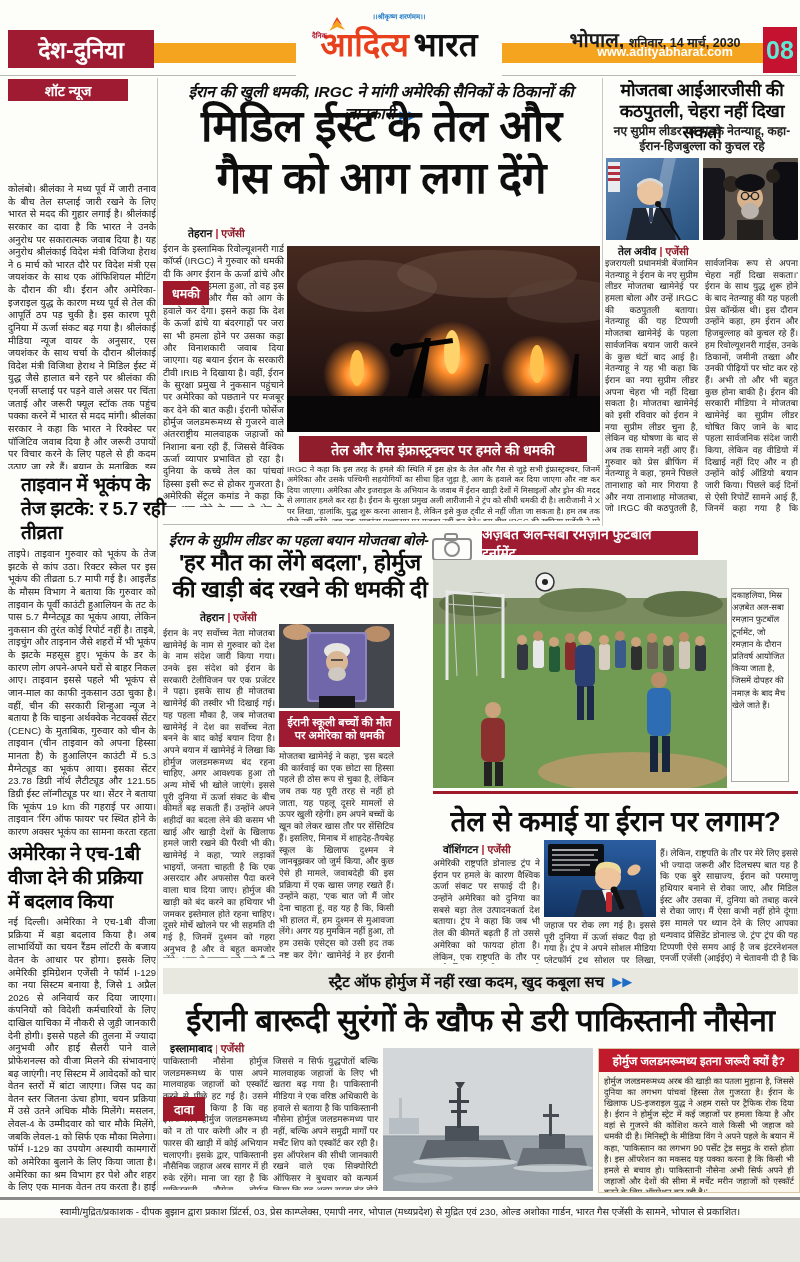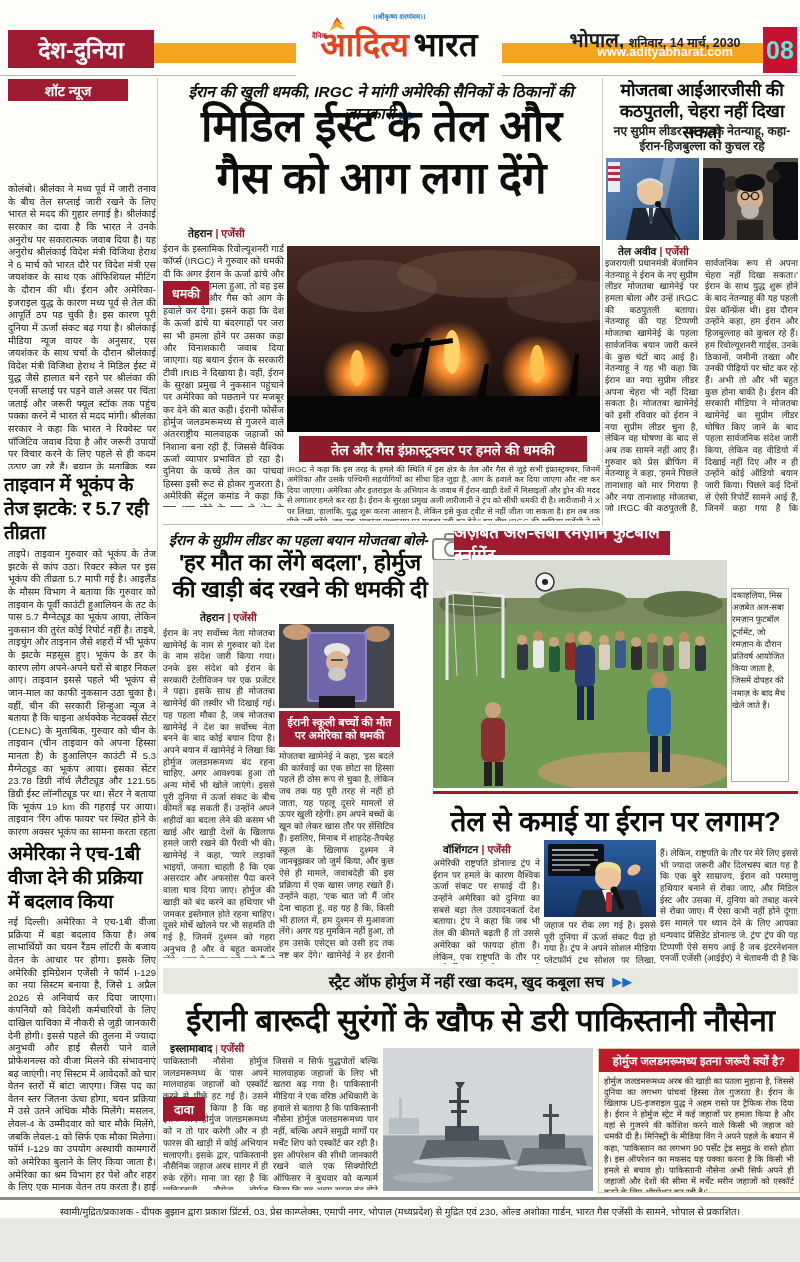--- a/index.html
+++ b/index.html
@@ -63,21 +63,21 @@
   </div>
   <div class="abs whitebold" style="left:580px;top:45px;width:170px;text-align:center;font-size:12.5px;z-index:3;">www.adityabharat.com</div>
   <div class="abs" style="left:763px;top:27px;width:34px;height:46px;background:#c41230;color:#5eead4;display:flex;align-items:center;justify-content:center;font-size:25px;font-weight:bold;">08</div>
   <div class="abs hrule" style="left:0;top:75px;width:800px;"></div>
 
   <div class="abs redbox" style="left:8px;top:79px;width:120px;height:22px;font-size:14px;">शॉट न्यूज</div>
   <div class="abs vrule" style="left:157px;top:78px;height:1112px;"></div>
 
   <div class="abs body-text" style="left:8px;top:183px;width:148px;height:286px;">कोलंबो। श्रीलंका ने मध्य पूर्व में जारी तनाव के बीच तेल सप्लाई जारी रखने के लिए भारत से मदद की गुहार लगाई है। श्रीलंकाई सरकार का दावा है कि भारत ने उनके अनुरोध पर सकारात्मक जवाब दिया है। यह अनुरोध श्रीलंकाई विदेश मंत्री विजिथा हेराथ ने 6 मार्च को भारत दौरे पर विदेश मंत्री एस जयशंकर के साथ एक ऑफिशियल मीटिंग के दौरान की थी। ईरान और अमेरिका-इजराइल युद्ध के कारण मध्य पूर्व से तेल की आपूर्ति ठप पड़ चुकी है। इस कारण पूरी दुनिया में ऊर्जा संकट बढ़ गया है। श्रीलंकाई मीडिया न्यूज वायर के अनुसार, एस जयशंकर के साथ चर्चा के दौरान श्रीलंकाई विदेश मंत्री विजिथा हेराथ ने मिडिल ईस्ट में युद्ध जैसे हालात बने रहने पर श्रीलंका की एनर्जी सप्लाई पर पड़ने वाले असर पर चिंता जताई और जरूरी फ्यूल स्टॉक तक पहुंच पक्का करने में भारत से मदद मांगी। श्रीलंका सरकार ने कहा कि भारत ने रिक्वेस्ट पर पॉजिटिव जवाब दिया है और जरूरी उपायों पर विचार करने के लिए पहले से ही कदम उठाए जा रहे हैं। बयान के मुताबिक, इस कदम का मकसद यह पक्का करना है कि मिडिल ईस्ट में अनिश्चित हालात के बीच श्रीलंका आने वाले समय में बिना रुकावट और सुरक्षित फ्यूल सप्लाई बनाए रखे।</div>
 
-  <div class="abs headline" style="left:4px;top:473px;width:146px;font-size:19px;line-height:1.25;">ताइवान में भूकंप के तेज झटके: र 5.7 रही तीव्रता</div>
+  <div class="abs headline" style="left:21px;top:473px;width:146px;font-size:19px;line-height:1.25;">ताइवान में भूकंप के तेज झटके: र 5.7 रही तीव्रता</div>
   <div class="abs body-text" style="left:8px;top:548px;width:148px;height:290px;">ताइपे। ताइवान गुरुवार को भूकंप के तेज झटके से कांप उठा। रिक्टर स्केल पर इस भूकंप की तीव्रता 5.7 मापी गई है। आइलैंड के मौसम विभाग ने बताया कि गुरुवार को ताइवान के पूर्वी काउंटी हुआलियन के तट के पास 5.7 मैग्नेट्यूड का भूकंप आया, लेकिन नुकसान की तुरंत कोई रिपोर्ट नहीं है। ताइबे, ताइचुंग और ताइनान जैसे शहरों में भी भूकंप के झटके महसूस हुए। भूकंप के डर के कारण लोग अपने-अपने घरों से बाहर निकल आए। ताइवान इससे पहले भी भूकंप से जान-माल का काफी नुकसान उठा चुका है। वहीं, चीन की सरकारी शिन्हुआ न्यूज ने बताया है कि चाइना अर्थक्वेक नेटवर्क्स सेंटर (CENC) के मुताबिक, गुरुवार को चीन के ताइवान (चीन ताइवान को अपना हिस्सा मानता है) के हुआलिएन काउंटी में 5.3 मैग्नेट्यूड का भूकंप आया। इसका सेंटर 23.78 डिग्री नॉर्थ लैटीट्यूड और 121.55 डिग्री ईस्ट लॉन्गीट्यूड पर था। सेंटर ने बताया कि भूकंप 19 km की गहराई पर आया। ताइवान 'रिंग ऑफ फायर' पर स्थित होने के कारण अक्सर भूकंप का सामना करता रहता है। इससे पहले दिसंबर 2025 में ताइवान में 6.1 और 7.0 तीव्रता के शक्तिशाली भूकंप आए थे, जिनसे ताइपे की कई इमारतें हिल गई थीं।</div>
 
   <div class="abs headline" style="left:8px;top:842px;width:146px;font-size:19px;line-height:1.25;">अमेरिका ने एच-1बी वीजा देने की प्रक्रिया में बदलाव किया</div>
   <div class="abs body-text" style="left:8px;top:916px;width:148px;height:278px;">नई दिल्ली। अमेरिका ने एच-1बी वीजा प्रक्रिया में बड़ा बदलाव किया है। अब लाभार्थियों का चयन रैंडम लॉटरी के बजाय वेतन के आधार पर होगा। इसके लिए अमेरिकी इमिग्रेशन एजेंसी ने फॉर्म I-129 का नया सिस्टम बनाया है, जिसे 1 अप्रैल 2026 से अनिवार्य कर दिया जाएगा। कंपनियों को विदेशी कर्मचारियों के लिए दाखिल याचिका में नौकरी से जुड़ी जानकारी देनी होगी। इससे पहले की तुलना में ज्यादा अनुभवी और हाई सैलरी पाने वाले प्रोफेशनल्स को वीजा मिलने की संभावनाएं बढ़ जाएंगी। नए सिस्टम में आवेदकों को चार वेतन स्तरों में बांटा जाएगा। जिस पद का वेतन स्तर जितना ऊंचा होगा, चयन प्रक्रिया में उसे उतने अधिक मौके मिलेंगे। मसलन, लेवल-4 के उम्मीदवार को चार मौके मिलेंगे, जबकि लेवल-1 को सिर्फ एक मौका मिलेगा। फॉर्म I-129 का उपयोग अस्थायी कामगारों को अमेरिका बुलाने के लिए किया जाता है। अमेरिका का श्रम विभाग हर पेशे और शहर के लिए एक मानक वेतन तय करता है। हाई स्किल्ड प्रोफेशनल्स जैसे डॉक्टर्स, इंजीनियर, सॉफ्टवेयर प्रोफेशनल्स को एच-1बी वीजा जारी होता है। भारतीयों पर सबसे ज्यादा असर पड़ेगा, क्योंकि हर साल कुल जारी किए जाने वाले एच-1बी वीजा में से 70% भारतीय प्रोफेशनल्स को जारी किए जाते हैं।</div>
 
   <div class="abs kicker center" style="left:163px;top:80px;width:436px;font-size:15.5px;">
     <span>ईरान की खुली धमकी, IRGC ने मांगी अमेरिकी सैनिकों के ठिकानों की जानकारी</span>
     <span class="arrow" style="font-size:12px;">▶▶</span>
   </div>
   <div class="abs headline center" style="left:163px;top:100px;width:437px;font-size:44px;line-height:1.18;">
@@ -197,21 +197,21 @@
     </svg>
   </div>
   <div class="abs redbox" style="left:279px;top:711px;width:115px;height:36px;font-size:11px;line-height:1.2;text-align:center;padding:0 3px;">ईरानी स्कूली बच्चों की मौत पर अमेरिका को धमकी</div>
   <div class="abs body-text" style="left:279px;top:751px;width:115px;height:208px;font-size:8.8px;">मोजतबा खामेनेई ने कहा, 'इस बदले की कार्रवाई का एक छोटा सा हिस्सा पहले ही ठोस रूप से चुका है, लेकिन जब तक यह पूरी तरह से नहीं हो जाता, यह पहलू दूसरे मामलों से ऊपर खुली रहेगी। हम अपने बच्चों के खून को लेकर खास तौर पर सेंसिटिव हैं। इसलिए, मिनाब में शाहदेह-तैयबेह स्कूल के खिलाफ दुश्मन ने जानबूझकर जो जुर्म किया, और कुछ ऐसे ही मामले, जवाबदेही की इस प्रक्रिया में एक खास जगह रखते हैं। उन्होंने कहा, 'एक बात जो मैं जोर देना चाहता हूं, वह यह है कि, किसी भी हालत में, हम दुश्मन से मुआवजा लेंगे। अगर यह मुमकिन नहीं हुआ, तो हम उसके एसेट्स को उसी हद तक नष्ट कर देंगे।' खामेनेई ने हर ईरानी मौत का बदला लेने की बात कही। उन्होंने कहा, 'मैं सभी को भरोसा दिलाता हूं कि हम अपने शहीदों के खून का बदला लेने से पीछे नहीं हटेंगे। हमारे मन में जो बदला है, वह सिर्फ क्रांति के महान नेता की शहादत तक ही सीमित नहीं है; बल्कि, दुश्मन द्वारा शहीद होने वाला देश का हर सदस्य बदले की फेहरिस्त में एक अलग मामला बनता है।'</div>
 
   <svg class="abs" style="left:430px;top:531px;" width="44" height="32" viewBox="0 0 44 32">
     <rect x="3" y="8" width="38" height="21" rx="3" fill="none" stroke="#8a8a8a" stroke-width="2"></rect>
     <rect x="15" y="3" width="12" height="6" rx="2" fill="none" stroke="#8a8a8a" stroke-width="2"></rect>
     <circle cx="22" cy="18" r="7" fill="none" stroke="#8a8a8a" stroke-width="2"></circle>
   </svg>
-  <div class="abs redbox" style="left:454px;top:531px;width:216px;height:24px;font-size:17px;">अज़बेत अल-सबा रमज़ान फुटबॉल टूर्नामेंट...</div>
+  <div class="abs redbox" style="left:482px;top:531px;width:216px;height:24px;font-size:14px;">अज़बेत अल-सबा रमज़ान फुटबॉल टूर्नामेंट...</div>
   <div class="abs photo" style="left:433px;top:560px;width:294px;height:228px;">
     <svg width="294" height="228" viewBox="0 0 294 228">
       <rect width="294" height="50" fill="#d8dcd2"></rect>
       <rect y="38" width="294" height="30" fill="#7a8b5f"></rect>
       <ellipse cx="40" cy="44" rx="34" ry="12" fill="#5f7247"></ellipse>
       <ellipse cx="150" cy="40" rx="44" ry="12" fill="#6a7d50"></ellipse>
       <ellipse cx="250" cy="44" rx="40" ry="13" fill="#5f7247"></ellipse>
       <rect y="64" width="294" height="164" fill="#719a52"></rect>
       <ellipse cx="200" cy="212" rx="95" ry="20" fill="#b79a6a" opacity="0.85"></ellipse>
       <line x1="14" y1="30" x2="14" y2="120" stroke="#e8e8e8" stroke-width="3"></line>

